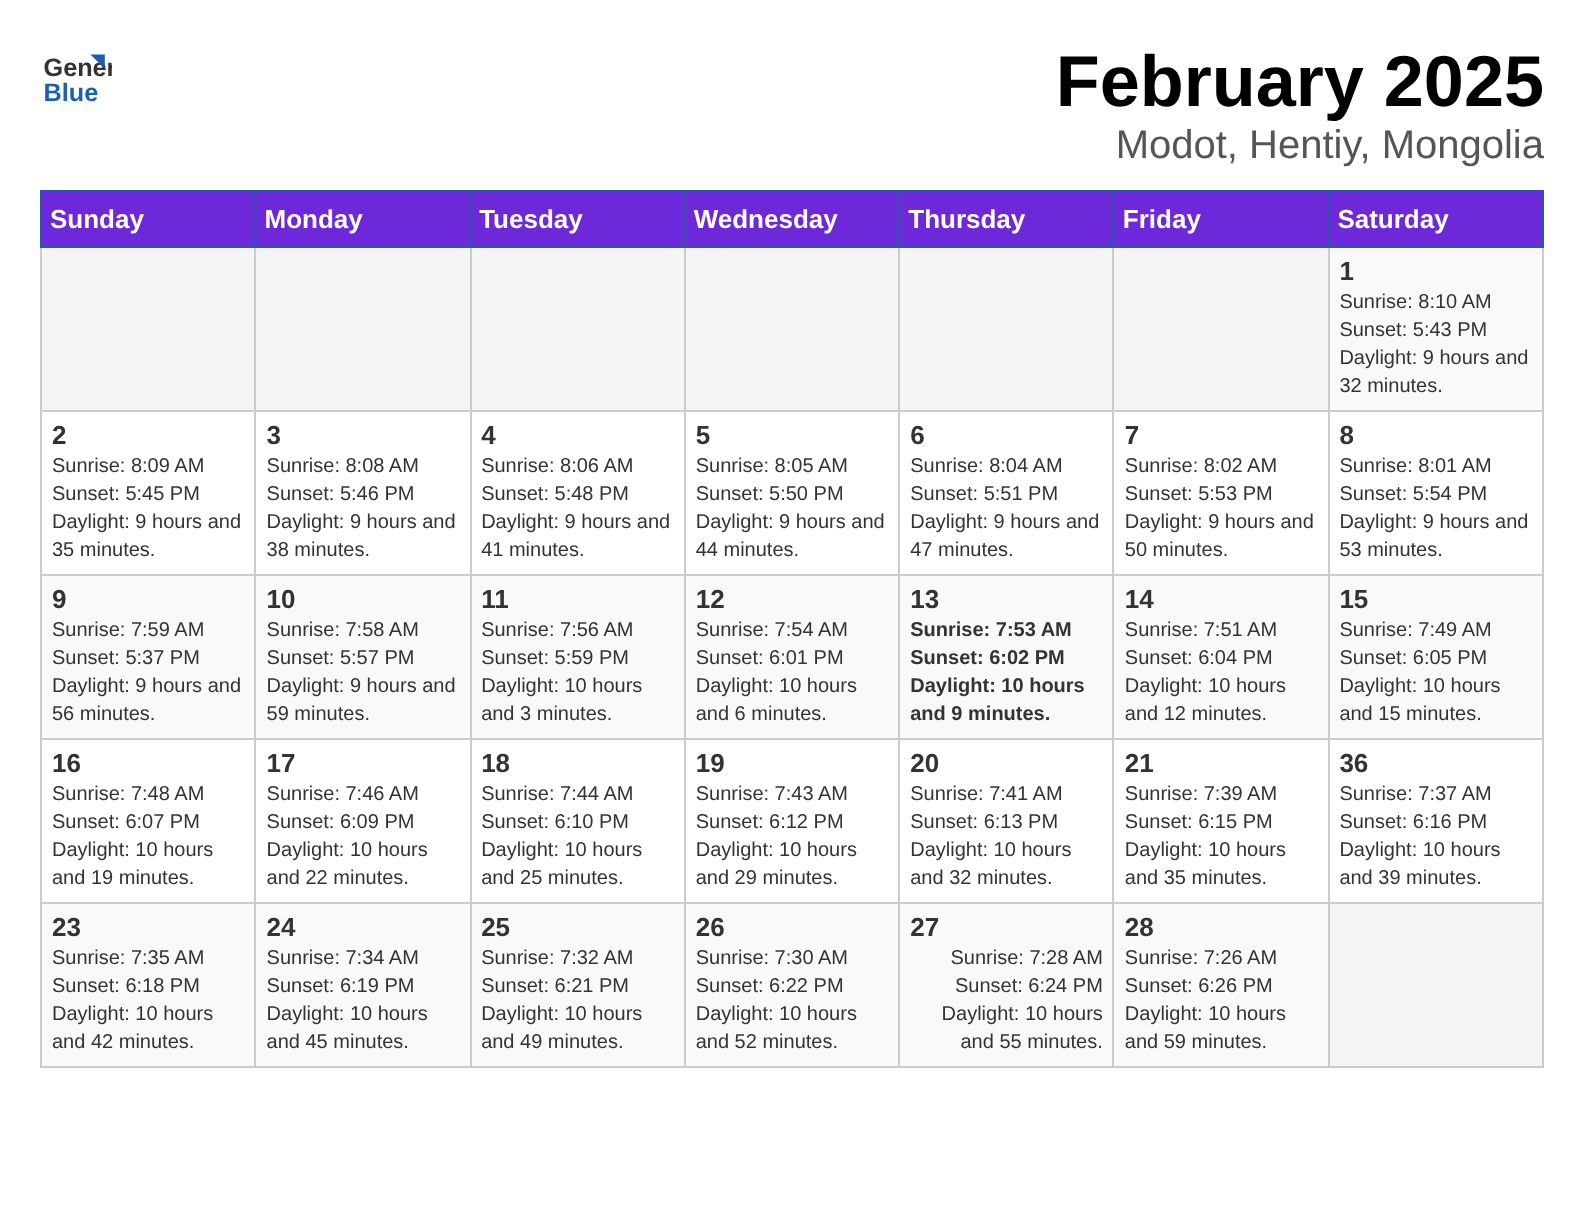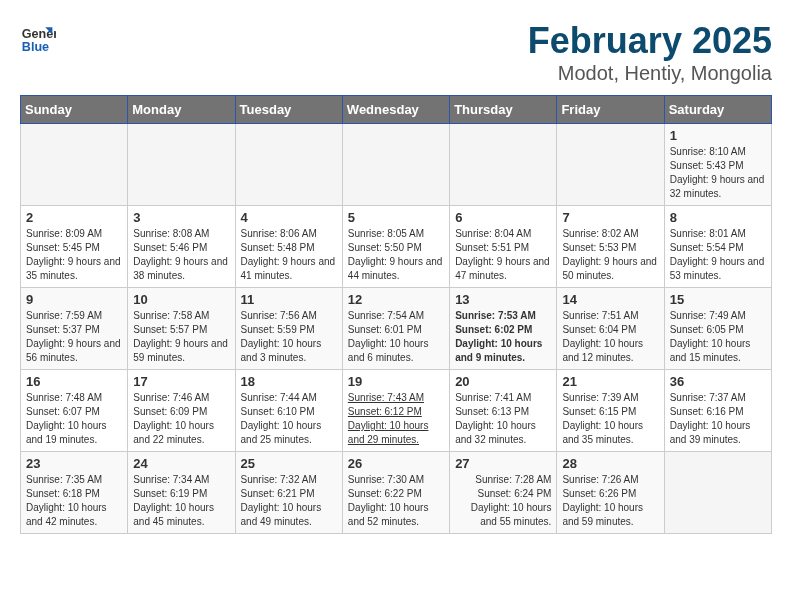--- a/index.html
+++ b/index.html
@@ -24,33 +24,33 @@
     .logo-icon {
       width: 36px;
       height: 36px;
     }
     .title-area {
       text-align: right;
     }
     .calendar-title {
       font-size: 36px;
       font-weight: bold;
-      color: #0c4a6e;
+      color: #000000;
     }
     .calendar-subtitle {
       font-size: 20px;
       color: #555;
     }
     table {
       width: 100%;
       border-collapse: collapse;
       border: 1px solid #ccc;
     }
     thead tr th {
-      background-color: #737373;
+      background-color: #6d28d9;
       color: white;
       font-size: 13px;
       font-weight: bold;
       padding: 6px 4px;
       text-align: left;
       border: 1px solid #2a55aa;
     }
     tbody tr td {
       vertical-align: top;
       border: 1px solid #ccc;
@@ -228,21 +228,21 @@
 Daylight: 10 hours and 22 minutes.</div>
         </td>
         <td>
           <span class="day-num">18</span>
           <div class="day-info" style="white-space: pre-line;">Sunrise: 7:44 AM
 Sunset: 6:10 PM
 Daylight: 10 hours and 25 minutes.</div>
         </td>
         <td>
           <span class="day-num">19</span>
-          <div class="day-info" style="white-space: pre-line; text-decoration: underline;">Sunrise: 7:43 AM
+          <div class="day-info" style="white-space: pre-line;">Sunrise: 7:43 AM
 Sunset: 6:12 PM
 Daylight: 10 hours and 29 minutes.</div>
         </td>
         <td>
           <span class="day-num">20</span>
           <div class="day-info" style="white-space: pre-line;">Sunrise: 7:41 AM
 Sunset: 6:13 PM
 Daylight: 10 hours and 32 minutes.</div>
         </td>
         <td>

